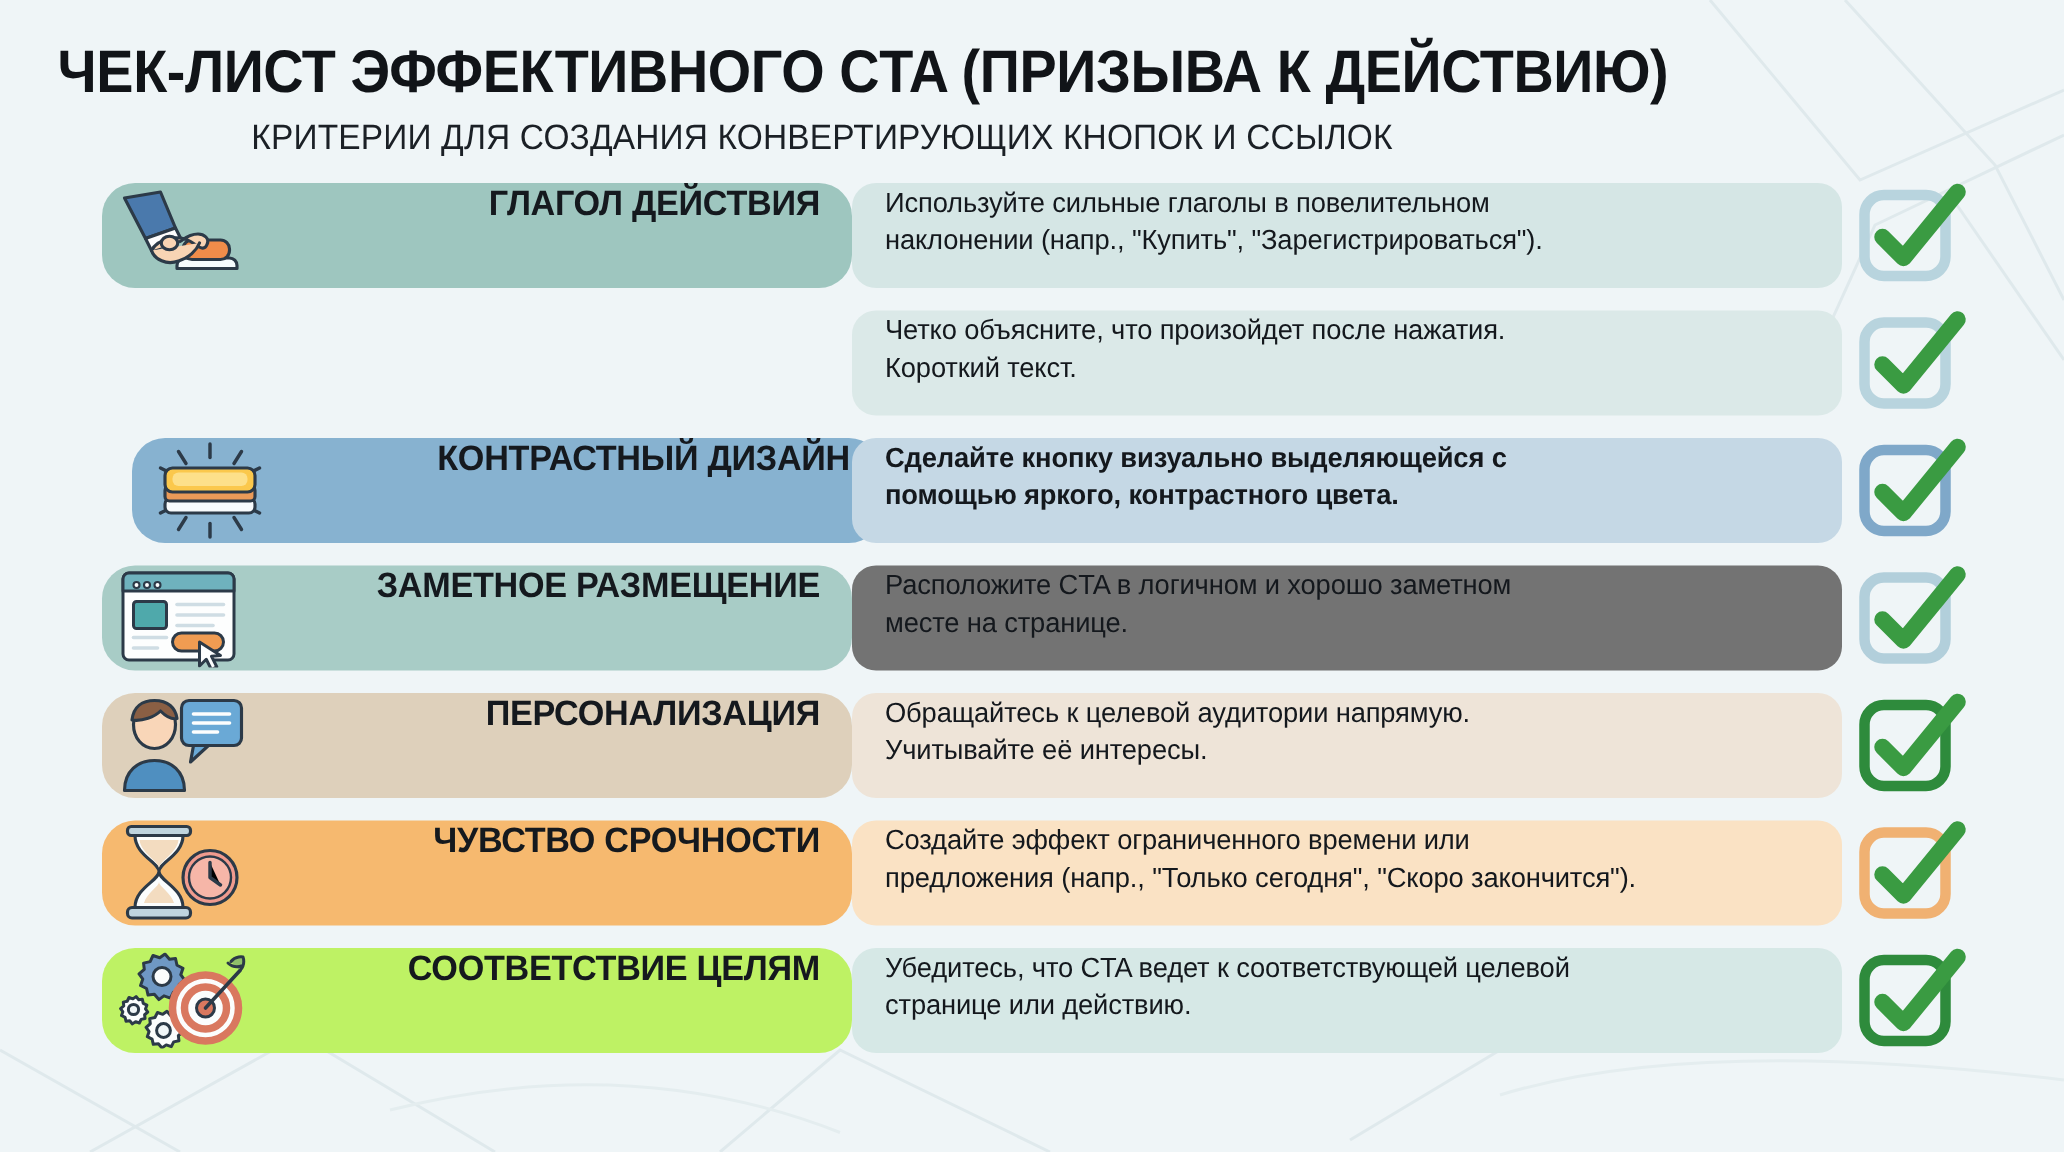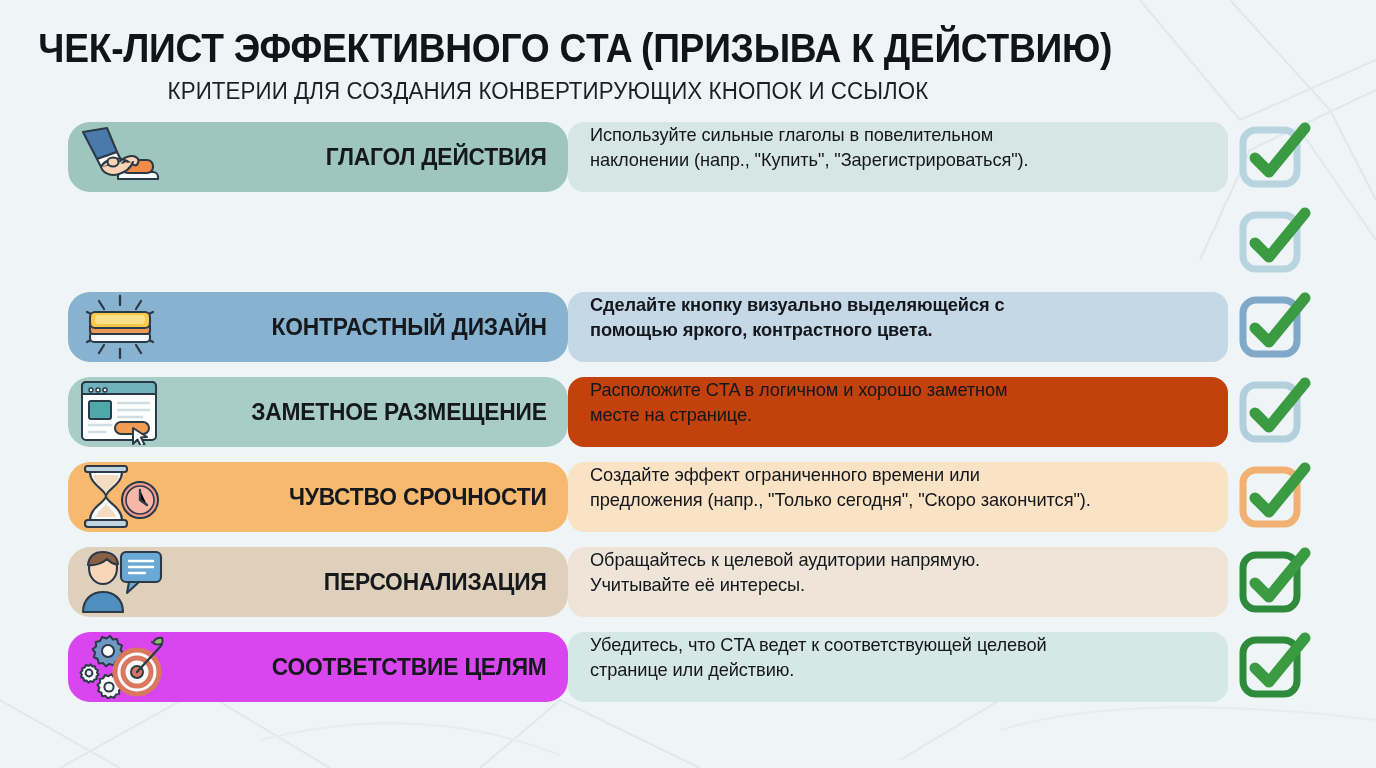--- a/index.html
+++ b/index.html
@@ -35,21 +35,21 @@
     margin-bottom:15px;
     display:flex;
     align-items:stretch;
   }
   .row:last-child { margin-bottom:0; }
 
   
   .pill {
     position:absolute; left:68px; top:0; width:500px; height:70px;
     border-radius:22px;
-    display:flex; align-items:center;
+    display:flex; align-items:flex-start;
     overflow:visible;
   }
   .pill-icon {
     width:104px; height:70px; flex:0 0 104px;
     display:flex; align-items:center; justify-content:center;
   }
   .pill-icon svg { display:block; }
   .pill-label {
     flex:1 1 auto;
     text-align:right;
@@ -135,29 +135,35 @@
           </div>
         </div>
         <div class="check">
           <svg viewBox="0 0 72 72">
             <rect x="5" y="9" width="54" height="54" rx="13" fill="none" stroke="#b8d4de" stroke-width="7"></rect>
             <path d="M17 37 L31 51 L67 7" fill="none" stroke="#3a9b42" stroke-width="11" stroke-linecap="round" stroke-linejoin="round"></path>
           </svg>
         </div>
       </div>
       <div class="row">
+        <div class="desc" style="background: rgb(219, 233, 232);">
+          <div>
+            <span>Четко объясните, что произойдет после нажатия.</span>
+            <span>Короткий текст.</span>
+          </div>
+        </div>
         <div class="check">
           <svg viewBox="0 0 72 72">
             <rect x="5" y="9" width="54" height="54" rx="13" fill="none" stroke="#b8d4de" stroke-width="7"></rect>
             <path d="M17 37 L31 51 L67 7" fill="none" stroke="#3a9b42" stroke-width="11" stroke-linecap="round" stroke-linejoin="round"></path>
           </svg>
         </div>
       </div>
       <div class="row">
-        <div class="pill" style="background: rgb(135, 178, 208);">
+        <div class="pill" style="background: rgb(135, 178, 208); margin-left: 20px;">
           <div class="pill-icon">
 <svg width="90" height="66" viewBox="0 0 90 66">
   <g stroke="#2c3a48" stroke-width="2.1" stroke-linejoin="round" stroke-linecap="round">
     <g stroke-width="2.3">
       <path d="M45 2 v9"></path>
       <path d="M24 7 l5 8"></path>
       <path d="M66 7 l-5 8"></path>
       <path d="M45 64 v-9"></path>
       <path d="M24 59 l5 -8"></path>
       <path d="M66 59 l-5 -8"></path>
@@ -206,60 +212,29 @@
       <path d="M12 46 h22"></path>
                   <path d="M12 53 h16"></path>
     </g>
     <rect x="38" y="43" width="34" height="12" rx="6" fill="#f09c52"></rect>
     <path d="M56 49 l0 16 l4.5 -4.5 l3.5 7 l3.5 -2 l-3.5 -7 l6 -0.5z" fill="#fdfefe"></path>
   </g>
 </svg>
           </div>
           <div class="pill-label">ЗАМЕТНОЕ РАЗМЕЩЕНИЕ</div>
         </div>
-        <div class="desc" style="background: #c2410c;">
+        <div class="desc" style="background: #737373;">
           <div>
             <span>Расположите CTA в логичном и хорошо заметном</span>
             <span>месте на странице.</span>
           </div>
         </div>
         <div class="check">
           <svg viewBox="0 0 72 72">
             <rect x="5" y="9" width="54" height="54" rx="13" fill="none" stroke="#b2cfdb" stroke-width="7"></rect>
-            <path d="M17 37 L31 51 L67 7" fill="none" stroke="#3a9b42" stroke-width="11" stroke-linecap="round" stroke-linejoin="round"></path>
-          </svg>
-        </div>
-      </div>
-      <div class="row">
-        <div class="pill" style="background: rgb(246, 185, 111);">
-          <div class="pill-icon">
-<svg width="86" height="66" viewBox="0 0 86 66">
-  <g stroke="#2c3a48" stroke-width="2.1" stroke-linejoin="round" stroke-linecap="round">
-    <rect x="8" y="2" width="42" height="6" rx="2.5" fill="#bfd4de"></rect>
-    <rect x="8" y="56" width="42" height="7" rx="3" fill="#bfd4de"></rect>
-    <path d="M13 8 h32 c0 13 -16 18 -16 24 c0 6 16 11 16 24 h-32 c0 -13 16 -18 16 -24 c0 -6 -16 -11 -16 -24z" fill="#fbfdfd"></path>
-    <path d="M16 11 h26 c-1 9 -13 14 -13 19 c0 -5 -12 -10 -13 -19z" fill="#f3dcc0" stroke="none"></path>
-    <path d="M19 53 h20 c-2 -7 -10 -11 -10 -14 c0 3 -8 7 -10 14z" fill="#f3dcc0" stroke="none"></path>
-    <circle cx="63" cy="36" r="18" fill="#f09b8e"></circle>
-    <circle cx="63" cy="36" r="14" fill="#f6b6a8" stroke-width="1.6"></circle>
-    <path d="M63 26 v10 l7 5" stroke-width="2.3"></path>
-  </g>
-</svg>
-          </div>
-          <div class="pill-label">ЧУВСТВО СРОЧНОСТИ</div>
-        </div>
-        <div class="desc" style="background: rgb(250, 226, 196);">
-          <div>
-            <span>Создайте эффект ограниченного времени или</span>
-            <span>предложения (напр., "Только сегодня", "Скоро закончится").</span>
-          </div>
-        </div>
-        <div class="check">
-          <svg viewBox="0 0 72 72">
-            <rect x="5" y="9" width="54" height="54" rx="13" fill="none" stroke="#f0b172" stroke-width="7"></rect>
             <path d="M17 37 L31 51 L67 7" fill="none" stroke="#3a9b42" stroke-width="11" stroke-linecap="round" stroke-linejoin="round"></path>
           </svg>
         </div>
       </div>
       <div class="row">
         <div class="pill" style="background: rgb(222, 208, 187);">
           <div class="pill-icon">
 <svg width="86" height="64" viewBox="0 0 86 64">
   <g stroke="#2c3a48" stroke-width="2.1" stroke-linejoin="round" stroke-linecap="round">
     <rect x="44" y="2" width="40" height="30" rx="5" fill="#6aa9d6"></rect>
@@ -284,21 +259,52 @@
           </div>
         </div>
         <div class="check">
           <svg viewBox="0 0 72 72">
             <rect x="5" y="9" width="54" height="54" rx="13" fill="none" stroke="#2e8b3c" stroke-width="7"></rect>
             <path d="M17 37 L31 51 L67 7" fill="none" stroke="#3a9b42" stroke-width="11" stroke-linecap="round" stroke-linejoin="round"></path>
           </svg>
         </div>
       </div>
       <div class="row">
-        <div class="pill" style="background: #d946ef;">
+        <div class="pill" style="background: rgb(246, 185, 111);">
+          <div class="pill-icon">
+<svg width="86" height="66" viewBox="0 0 86 66">
+  <g stroke="#2c3a48" stroke-width="2.1" stroke-linejoin="round" stroke-linecap="round">
+    <rect x="8" y="2" width="42" height="6" rx="2.5" fill="#bfd4de"></rect>
+    <rect x="8" y="56" width="42" height="7" rx="3" fill="#bfd4de"></rect>
+    <path d="M13 8 h32 c0 13 -16 18 -16 24 c0 6 16 11 16 24 h-32 c0 -13 16 -18 16 -24 c0 -6 -16 -11 -16 -24z" fill="#fbfdfd"></path>
+    <path d="M16 11 h26 c-1 9 -13 14 -13 19 c0 -5 -12 -10 -13 -19z" fill="#f3dcc0" stroke="none"></path>
+    <path d="M19 53 h20 c-2 -7 -10 -11 -10 -14 c0 3 -8 7 -10 14z" fill="#f3dcc0" stroke="none"></path>
+    <circle cx="63" cy="36" r="18" fill="#f09b8e"></circle>
+    <circle cx="63" cy="36" r="14" fill="#f6b6a8" stroke-width="1.6"></circle>
+    <path d="M63 26 v10 l7 5" stroke-width="2.3"></path>
+  </g>
+</svg>
+          </div>
+          <div class="pill-label">ЧУВСТВО СРОЧНОСТИ</div>
+        </div>
+        <div class="desc" style="background: rgb(250, 226, 196);">
+          <div>
+            <span>Создайте эффект ограниченного времени или</span>
+            <span>предложения (напр., "Только сегодня", "Скоро закончится").</span>
+          </div>
+        </div>
+        <div class="check">
+          <svg viewBox="0 0 72 72">
+            <rect x="5" y="9" width="54" height="54" rx="13" fill="none" stroke="#f0b172" stroke-width="7"></rect>
+            <path d="M17 37 L31 51 L67 7" fill="none" stroke="#3a9b42" stroke-width="11" stroke-linecap="round" stroke-linejoin="round"></path>
+          </svg>
+        </div>
+      </div>
+      <div class="row">
+        <div class="pill" style="background: #bef264;">
           <div class="pill-icon">
 <svg width="88" height="64" viewBox="0 0 88 64">
   <g stroke="#2c3a48" stroke-width="2" stroke-linejoin="round" stroke-linecap="round">
     <path d="M26 2 l4.5 1.5 l3.5 -2.5 l3 3.5 l4 -0.5 l1 4.5 l4 2 l-1.5 4.3 l2.5 3.4 l-3.5 3 l0.5 4.2 l-4.4 1 l-2 4 l-4.3 -1.5 l-3.4 2.5 l-3 -3.5 l-4.2 0.5 l-1 -4.4 l-4 -2 l1.5 -4.3 l-2.5 -3.4 l3.5 -3 l-0.5 -4.2 l4.4 -1z" fill="#6f98c4"></path>
     <circle cx="32" cy="16" r="6" fill="#fbfdfd"></circle>
     <path d="M29 40 l3.5 1.2 l2.8 -2 l2.4 2.8 l3.2 -0.4 l0.8 3.6 l3.2 1.6 l-1.2 3.4 l2 2.8 l-2.8 2.4 l0.4 3.4 l-3.5 0.8 l-1.6 3.2 l-3.4 -1.2 l-2.8 2 l-2.4 -2.8 l-3.4 0.4 l-0.8 -3.5 l-3.2 -1.6 l1.2 -3.4 l-2 -2.8 l2.8 -2.4 l-0.4 -3.4 l3.5 -0.8z" fill="#fbfdfd"></path>
     <circle cx="33" cy="52" r="4.6" fill="#f0f6f8"></circle>
     <path d="M10 30 l2.6 0.9 l2.1 -1.5 l1.8 2.1 l2.4 -0.3 l0.6 2.7 l2.4 1.2 l-0.9 2.5 l1.5 2.1 l-2.1 1.8 l0.3 2.5 l-2.6 0.6 l-1.2 2.4 l-2.5 -0.9 l-2.1 1.5 l-1.8 -2.1 l-2.5 0.3 l-0.6 -2.6 l-2.4 -1.2 l0.9 -2.5 l-1.5 -2.1 l2.1 -1.8 l-0.3 -2.5 l2.6 -0.6z" fill="#fbfdfd"></path>
     <circle cx="13" cy="38" r="3.4" fill="#f0f6f8"></circle>
     <circle cx="61" cy="37" r="22" fill="#fbfdfd"></circle>

